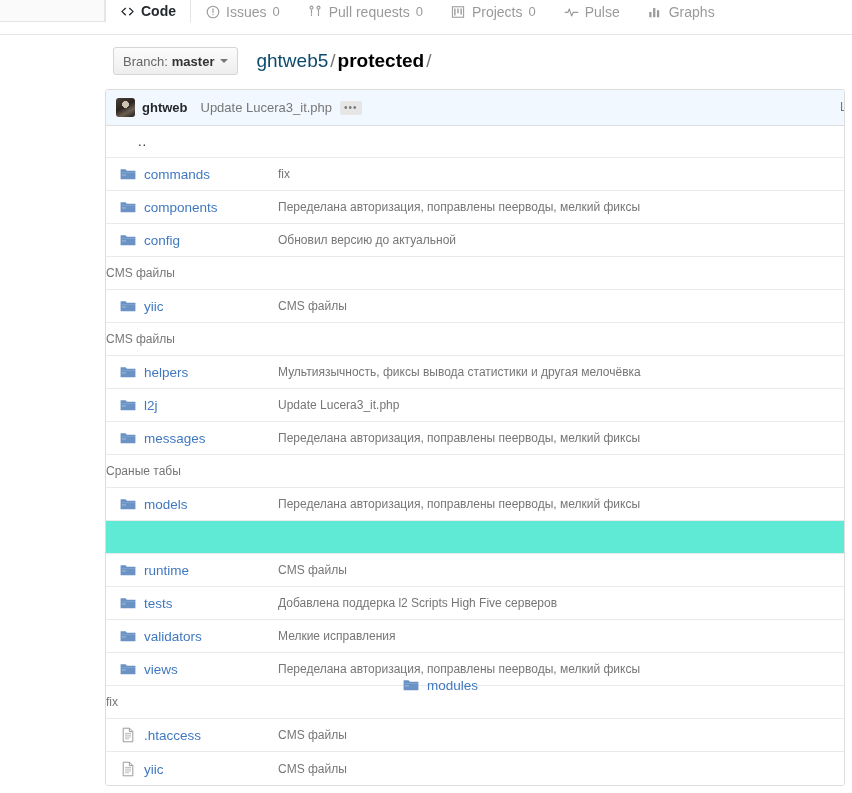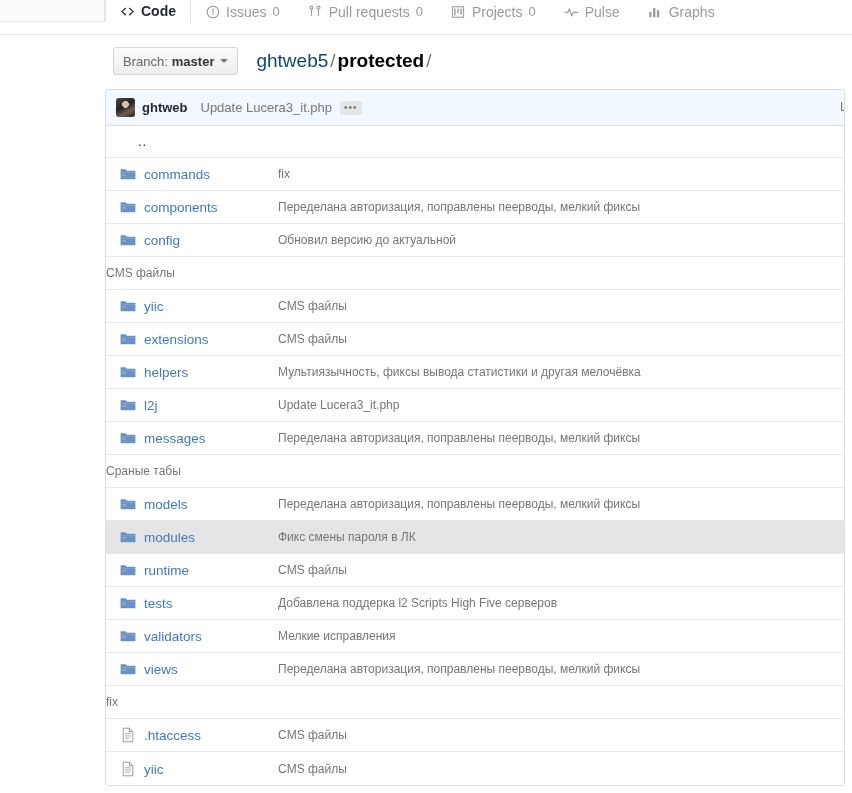--- a/index.html
+++ b/index.html
@@ -233,21 +233,21 @@
   }
 
   .frow {
     height: 33px;
     display: flex;
     align-items: center;
     border-bottom: 1px solid #eaeaea;
     box-sizing: border-box;
     background: #ffffff;
   }
-  .frow.hl { background: #e5e5e5; }
+  .frow.hl { background: #5eead4; flex-direction: column; }
   .frow:last-child { border-bottom: none; }
 
   .fname-cell {
     width: 172px;
     flex: 0 0 172px;
     display: flex;
     align-items: flex-end;
     padding-left: 14px;
     box-sizing: border-box;
   }
@@ -429,31 +429,20 @@
               <path fill="#8fb0d8" d="M1.6 6.1h13.4v1H1.6z" opacity="0.55"></path>
               <rect x="2.3" y="8.4" width="1.3" height="1.1" fill="#cfe0f2" opacity="0.8"></rect>
               <rect x="4.3" y="8.4" width="1.3" height="1.1" fill="#cfe0f2" opacity="0.8"></rect>
             </svg>
           </span>
           <span class="fname">yiic</span>
         </div>
         <span class="fmsg">CMS файлы</span>
       </div>
       <div class="frow">
-        <div class="fname-cell">
-          <span class="ficon">
-            <svg width="16" height="16" viewBox="0 0 16 16">
-              <path fill="#6a92c4" d="M0.6 3.2h5l1.3 1.6h8.5v8.4H0.6z"></path>
-              <path fill="#8fb0d8" d="M1.6 6.1h13.4v1H1.6z" opacity="0.55"></path>
-              <rect x="2.3" y="8.4" width="1.3" height="1.1" fill="#cfe0f2" opacity="0.8"></rect>
-              <rect x="4.3" y="8.4" width="1.3" height="1.1" fill="#cfe0f2" opacity="0.8"></rect>
-            </svg>
-          </span>
-          <span class="fname">extensions</span>
-        </div>
         <span class="fmsg">CMS файлы</span>
       </div>
       <div class="frow">
         <div class="fname-cell">
           <span class="ficon">
             <svg width="16" height="16" viewBox="0 0 16 16">
               <path fill="#6a92c4" d="M0.6 3.2h5l1.3 1.6h8.5v8.4H0.6z"></path>
               <path fill="#8fb0d8" d="M1.6 6.1h13.4v1H1.6z" opacity="0.55"></path>
               <rect x="2.3" y="8.4" width="1.3" height="1.1" fill="#cfe0f2" opacity="0.8"></rect>
               <rect x="4.3" y="8.4" width="1.3" height="1.1" fill="#cfe0f2" opacity="0.8"></rect>

